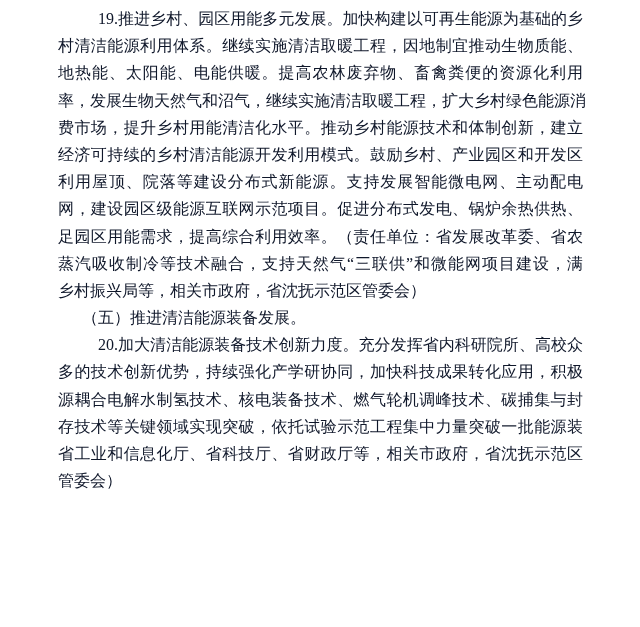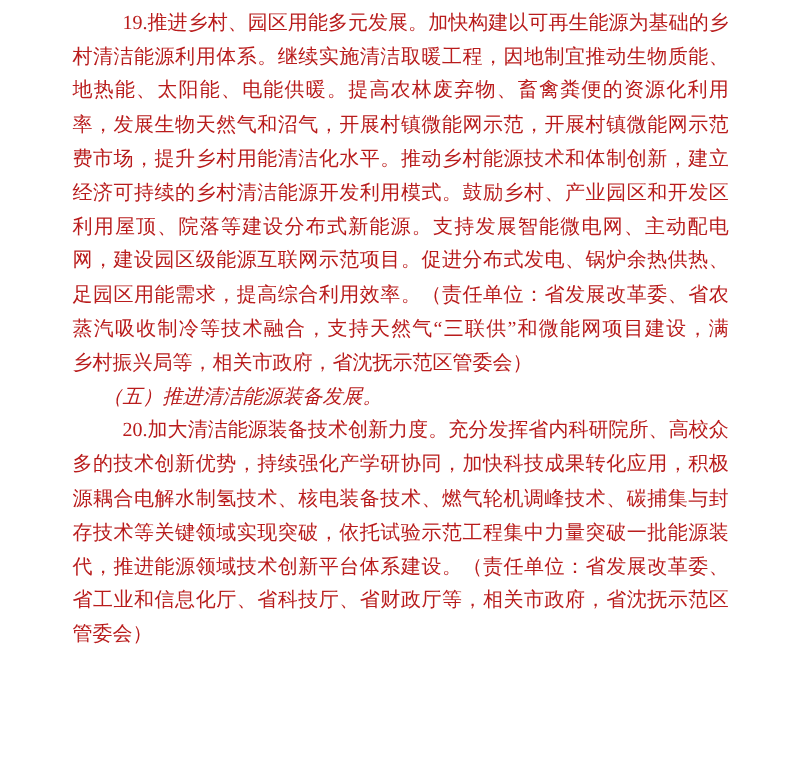--- a/index.html
+++ b/index.html
@@ -7,21 +7,21 @@
     padding: 0;
     background: #ffffff;
   }
   .page {
     position: relative;
     width: 640px;
     height: 627px;
     background: #ffffff;
     overflow: hidden;
     font-family: "Liberation Serif", "DejaVu Serif", serif;
-    color: #b91c1c;
+    color: #0f172a;
   }
   .doc-body {
     position: absolute;
     left: 58px;
     top: 5px;
     width: 525px;
     font-size: 16px;
     line-height: 27.2px;
     letter-spacing: 0;
   }
@@ -30,40 +30,39 @@
     white-space: nowrap;
     text-align: justify;
     text-align-last: justify;
     
   }
   .line.para-end {
     text-align: center;
     text-align-last: left;
   }
   .line.indent-normal { text-indent: 40px; }
-  .line.indent-small  { text-indent: 24px; font-style: italic; }
+  .line.indent-small  { text-indent: 24px; }
 </style>
 </head>
 <body>
 
 <div class="page">
   <div class="doc-body">
       <div class="line indent-normal">19.推进乡村、园区用能多元发展。加快构建以可再生能源为基础的乡</div>
       <div class="line">村清洁能源利用体系。继续实施清洁取暖工程，因地制宜推动生物质能、</div>
       <div class="line">地热能、太阳能、电能供暖。提高农林废弃物、畜禽粪便的资源化利用</div>
-      <div class="line">率，发展生物天然气和沼气，开展村镇微能网示范，开展村镇微能网示范</div>
+      <div class="line">率，发展生物天然气和沼气，继续实施清洁取暖工程，扩大乡村绿色能源消</div>
       <div class="line">费市场，提升乡村用能清洁化水平。推动乡村能源技术和体制创新，建立</div>
       <div class="line">经济可持续的乡村清洁能源开发利用模式。鼓励乡村、产业园区和开发区</div>
       <div class="line">利用屋顶、院落等建设分布式新能源。支持发展智能微电网、主动配电</div>
       <div class="line">网，建设园区级能源互联网示范项目。促进分布式发电、锅炉余热供热、</div>
       <div class="line">足园区用能需求，提高综合利用效率。（责任单位：省发展改革委、省农</div>
       <div class="line">蒸汽吸收制冷等技术融合，支持天然气“三联供”和微能网项目建设，满</div>
       <div class="line para-end">乡村振兴局等，相关市政府，省沈抚示范区管委会）</div>
       <div class="line para-end indent-small">（五）推进清洁能源装备发展。</div>
       <div class="line indent-normal">20.加大清洁能源装备技术创新力度。充分发挥省内科研院所、高校众</div>
       <div class="line">多的技术创新优势，持续强化产学研协同，加快科技成果转化应用，积极</div>
       <div class="line">源耦合电解水制氢技术、核电装备技术、燃气轮机调峰技术、碳捕集与封</div>
       <div class="line">存技术等关键领域实现突破，依托试验示范工程集中力量突破一批能源装</div>
-      <div class="line">代，推进能源领域技术创新平台体系建设。（责任单位：省发展改革委、</div>
       <div class="line">省工业和信息化厅、省科技厅、省财政厅等，相关市政府，省沈抚示范区</div>
       <div class="line para-end">管委会）</div>
     </div>
 </div>
 
 </body></html>

